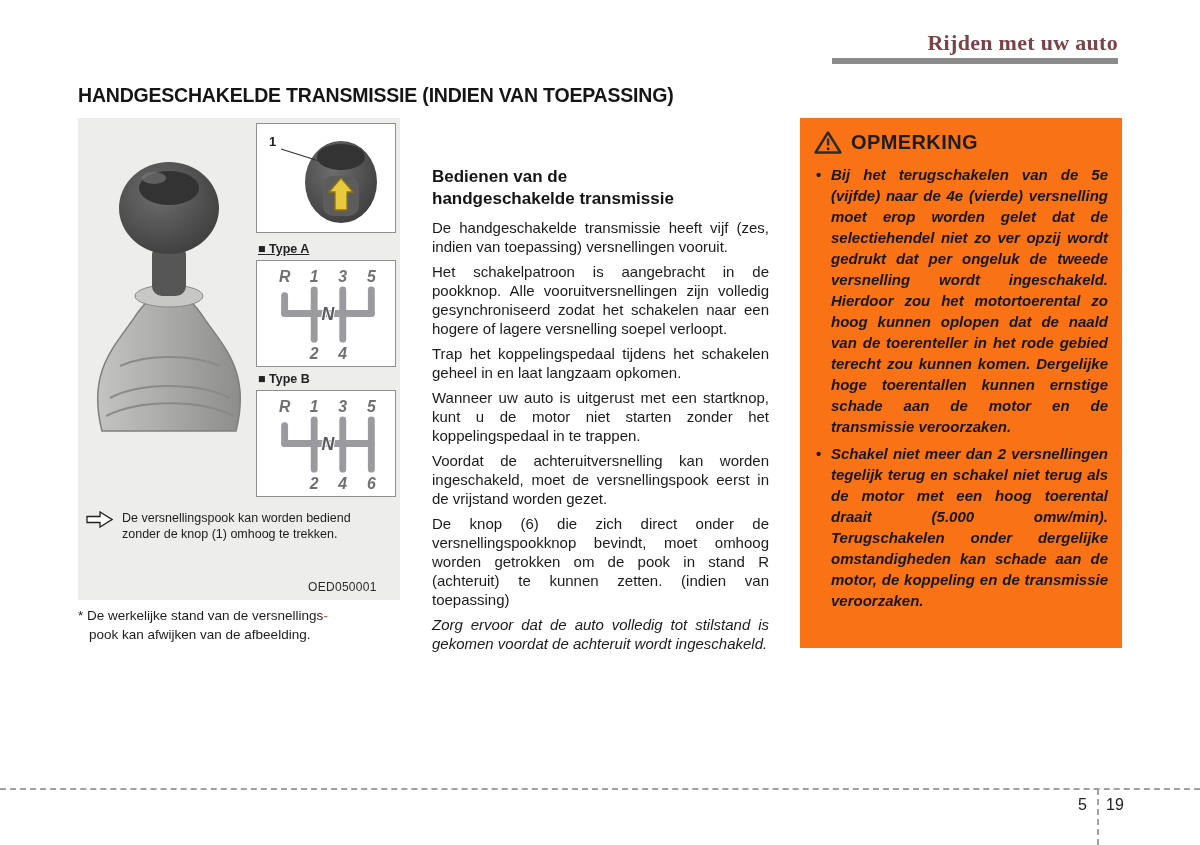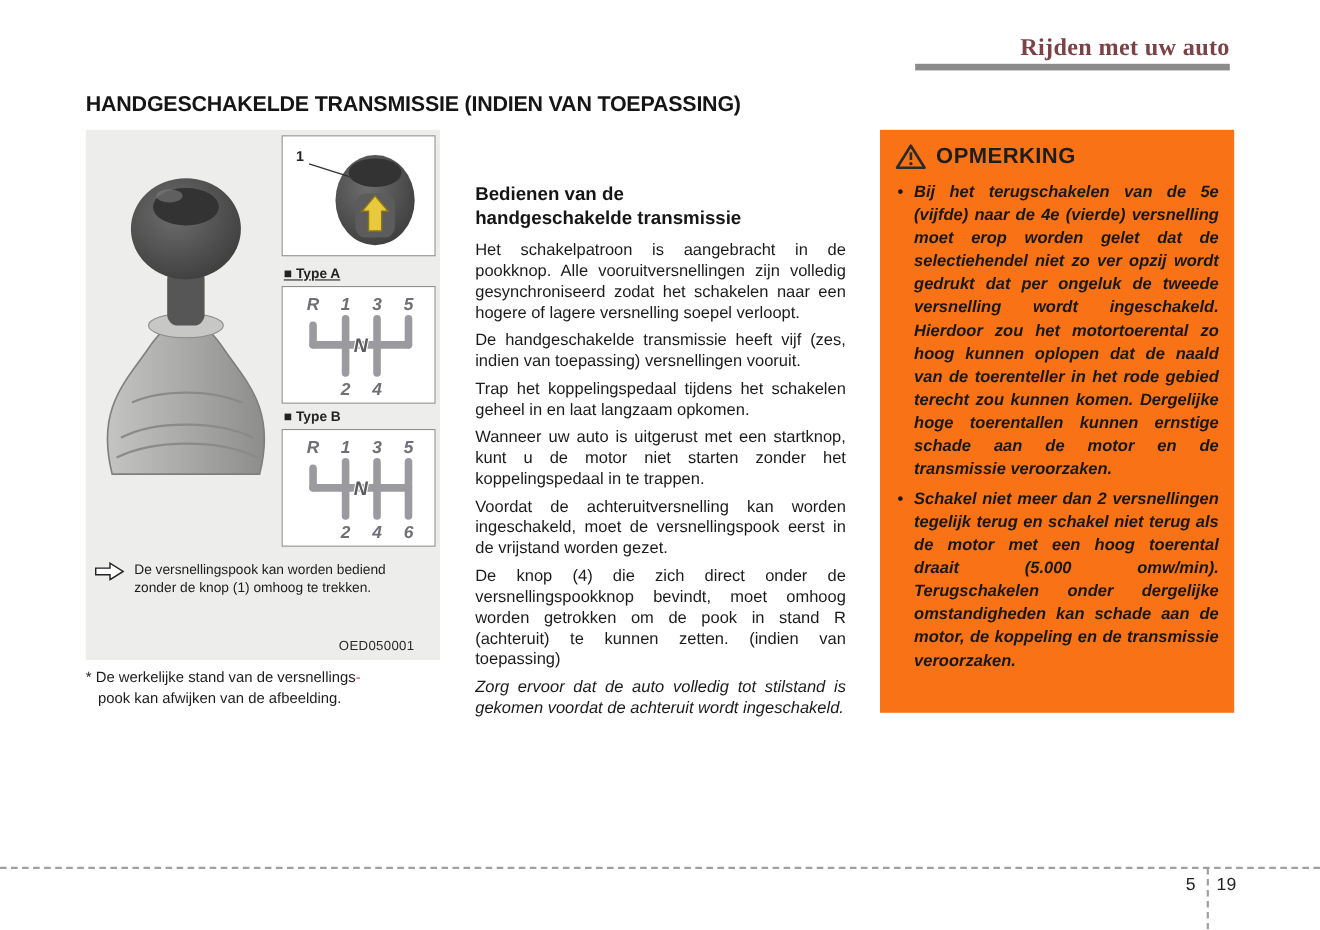--- a/index.html
+++ b/index.html
@@ -335,26 +335,26 @@
     <div class="figure-code">OED050001</div>
   </div>
 
   <div class="figure-footnote">
     <span>* De werkelijke stand van de versnellings</span><span class="footnote-hyphen">-</span><br>
     <span class="footnote-line2">pook kan afwijken van de afbeelding.</span>
   </div>
 
   <div class="main-col">
     <h2 class="main-heading">Bedienen van de handgeschakelde transmissie</h2>
+    <p>De handgeschakelde transmissie heeft vijf (zes, indien van toepassing) versnellingen vooruit.</p>
     <p>Het schakelpatroon is aangebracht in de pookknop. Alle vooruitversnellingen zijn volledig gesynchroniseerd zodat het schakelen naar een hogere of lagere versnelling soepel verloopt.</p>
-    <p>De handgeschakelde transmissie heeft vijf (zes, indien van toepassing) versnellingen vooruit.</p>
     <p>Trap het koppelingspedaal tijdens het schakelen geheel in en laat langzaam opkomen.</p>
     <p>Wanneer uw auto is uitgerust met een startknop, kunt u de motor niet starten zonder het koppelingspedaal in te trappen.</p>
     <p>Voordat de achteruitversnelling kan worden ingeschakeld, moet de versnellingspook eerst in de vrijstand worden gezet.</p>
-    <p>De knop (4) die zich direct onder de versnellingspookknop bevindt, moet omhoog worden getrokken om de pook in stand R (achteruit) te kunnen zetten. (indien van toepassing)</p>
+    <p>De knop (6) die zich direct onder de versnellingspookknop bevindt, moet omhoog worden getrokken om de pook in stand R (achteruit) te kunnen zetten. (indien van toepassing)</p>
     <p class="italic">Zorg ervoor dat de auto volledig tot stilstand is gekomen voordat de achteruit wordt ingeschakeld.</p>
   </div>
 
   <div class="notice-box">
     <div class="notice-title-row">
       <svg width="28" height="25" viewBox="0 0 28 25">
         <path d="M14 2.5 L26.5 22.5 H1.5 Z" fill="none" stroke="#2b2b2b" stroke-width="2.4" stroke-linejoin="round"></path>
         <rect x="12.9" y="8.5" width="2.4" height="7" fill="#2b2b2b"></rect>
         <circle cx="14.1" cy="18.8" r="1.5" fill="#2b2b2b"></circle>
       </svg>

